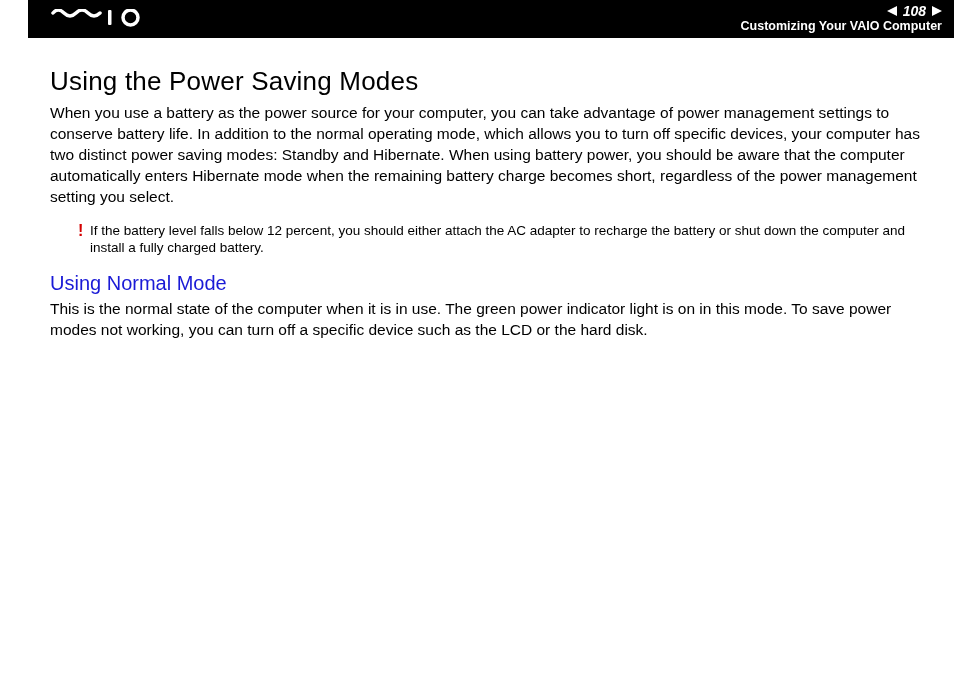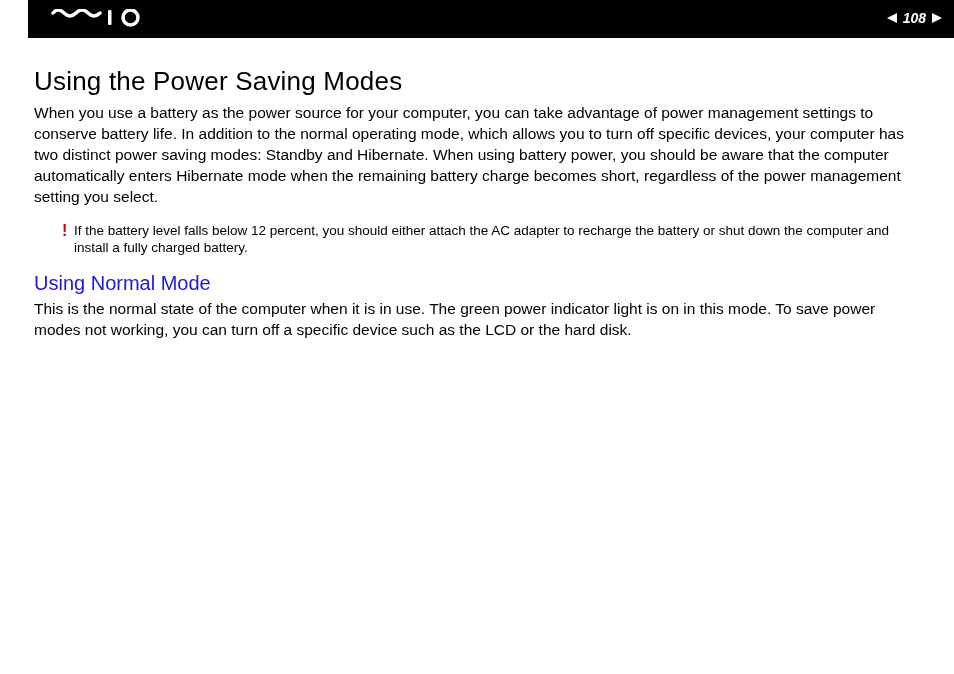--- a/index.html
+++ b/index.html
@@ -47,21 +47,21 @@
     width: 10px;
     height: 10px;
     fill: #ffffff;
   }
   .section-title {
     font-weight: bold;
     font-size: 12.5px;
     margin-top: 1px;
   }
   .content {
-    padding: 28px 34px 0 34px;
+    padding: 28px 34px 0 50px;
   }
   h1.title {
     font-weight: 400;
     font-size: 26px;
     margin: 0 0 6px 0;
     letter-spacing: 0.2px;
   }
   p.body {
     font-size: 15.5px;
     line-height: 1.35;
@@ -111,20 +111,21 @@
             <polygon points="10,0 10,10 0,5"></polygon>
           </svg>
       </span>
       <span>108</span>
       <span>
         <svg viewBox="0 0 10 10">
             <polygon points="0,0 0,10 10,5"></polygon>
           </svg>
       </span>
     </div>
+    <div class="section-title">Customizing Your VAIO Computer</div>
   </div>
 </div>
 
 <div class="content">
   <h1 class="title">Using the Power Saving Modes</h1>
   <p class="body">When you use a battery as the power source for your computer, you can take advantage of power management settings to conserve battery life. In addition to the normal operating mode, which allows you to turn off specific devices, your computer has two distinct power saving modes: Standby and Hibernate. When using battery power, you should be aware that the computer automatically enters Hibernate mode when the remaining battery charge becomes short, regardless of the power management setting you select.</p>
 
   <div class="note">
     <div class="note-bang">!</div>
     <div class="note-text">If the battery level falls below 12 percent, you should either attach the AC adapter to recharge the battery or shut down the computer and install a fully charged battery.</div>

